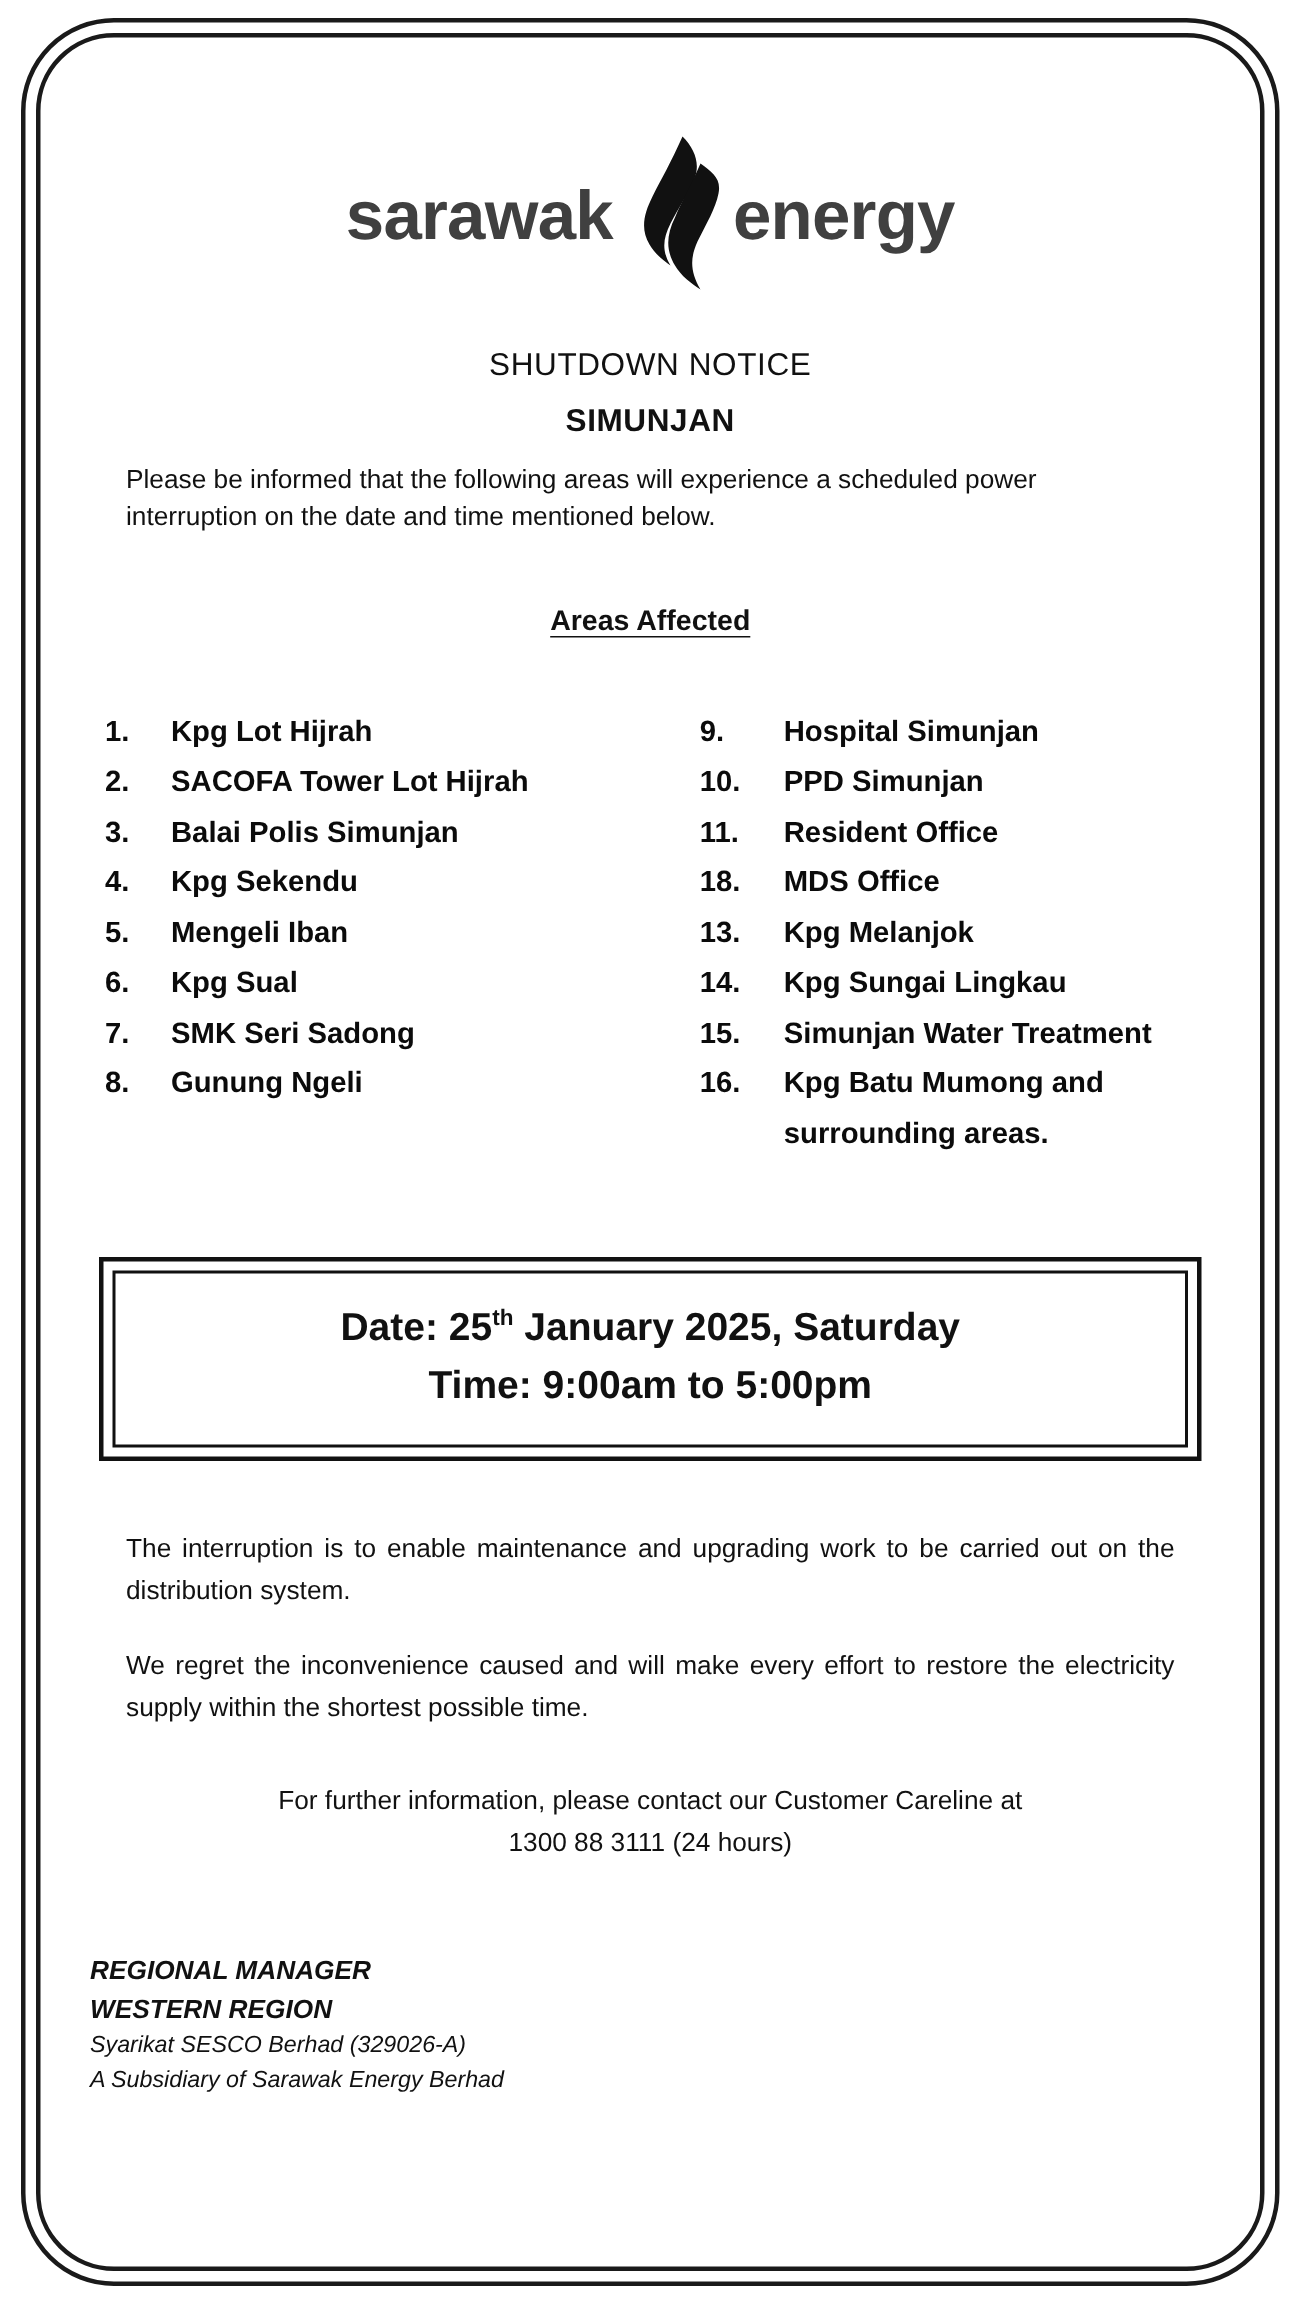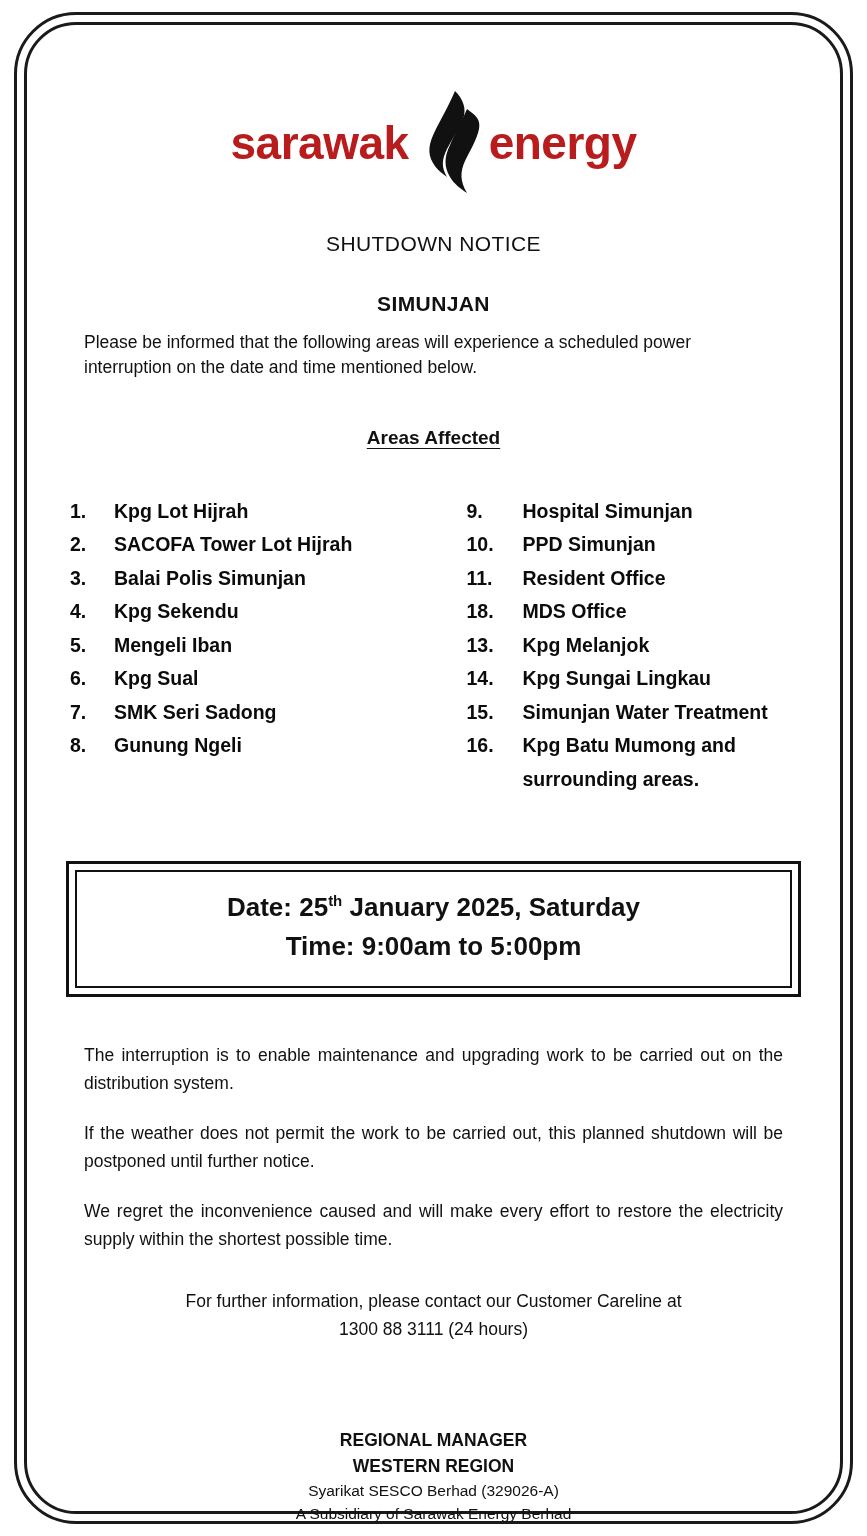--- a/index.html
+++ b/index.html
@@ -51,21 +51,21 @@
     display: flex;
     align-items: center;
     justify-content: center;
     margin-top: 48px;
     height: 110px;
   }
   .logo-text {
     font-size: 46px;
     font-weight: 700;
     letter-spacing: -0.5px;
-    color: #b91c1c;
+    color: #404040;
     line-height: 1;
   }
   .logo-flame {
     width: 76px;
     height: 108px;
     position: relative;
     margin: 0 2px;
   }
   .logo-flame svg { display:block; }
 
@@ -75,21 +75,21 @@
     font-size: 21px;
     font-weight: 400;
     letter-spacing: 0.4px;
     margin-top: 34px;
   }
   .subtitle {
     text-align: center;
     font-size: 21px;
     font-weight: 700;
     letter-spacing: 0.4px;
-    margin-top: 36px;
+    margin-top: 13px;
   }
   .intro {
     margin-top: 14px;
     font-size: 17.5px;
     line-height: 1.45;
     text-align: left;
     padding: 0 24px 0 24px;
   }
 
   .areas-heading {
@@ -157,22 +157,23 @@
   .para.justify-loose { text-align: justify; }
   .contact {
     text-align: center;
     font-size: 17.5px;
     line-height: 1.6;
     margin-top: 34px;
   }
 
   
   .footer {
-    margin-top: 84px;
-    text-align: center;
+    margin-top: 58px;
+    text-align: left;
+    font-style: italic;
   }
   .footer-strong {
     font-size: 17.5px;
     font-weight: 700;
     line-height: 1.5;
   }
   .footer-small {
     font-size: 15.5px;
     line-height: 1.5;
   }
@@ -276,21 +277,20 @@
 
   <div class="datebox-outer">
     <div class="datebox-inner">
       <div class="date-line"><span>Date: 25</span><sup>th</sup><span> January 2025, Saturday</span></div>
       <div class="time-line">Time: 9:00am to 5:00pm</div>
     </div>
   </div>
 
   <div class="body-copy">
     <p class="para">The interruption is to enable maintenance and upgrading work to be carried out on the distribution system.</p>
-    <p class="para justify-loose">If the weather does not permit the work to be carried out, this planned shutdown will be postponed until further notice.</p>
     <p class="para">We regret the inconvenience caused and will make every effort to restore the electricity supply within the shortest possible time.</p>
     <div class="contact">
       <div>For further information, please contact our Customer Careline at</div>
       <div>1300 88 3111 (24 hours)</div>
     </div>
   </div>
 
   <div class="footer">
     <div class="footer-strong">REGIONAL MANAGER</div>
     <div class="footer-strong">WESTERN REGION</div>

